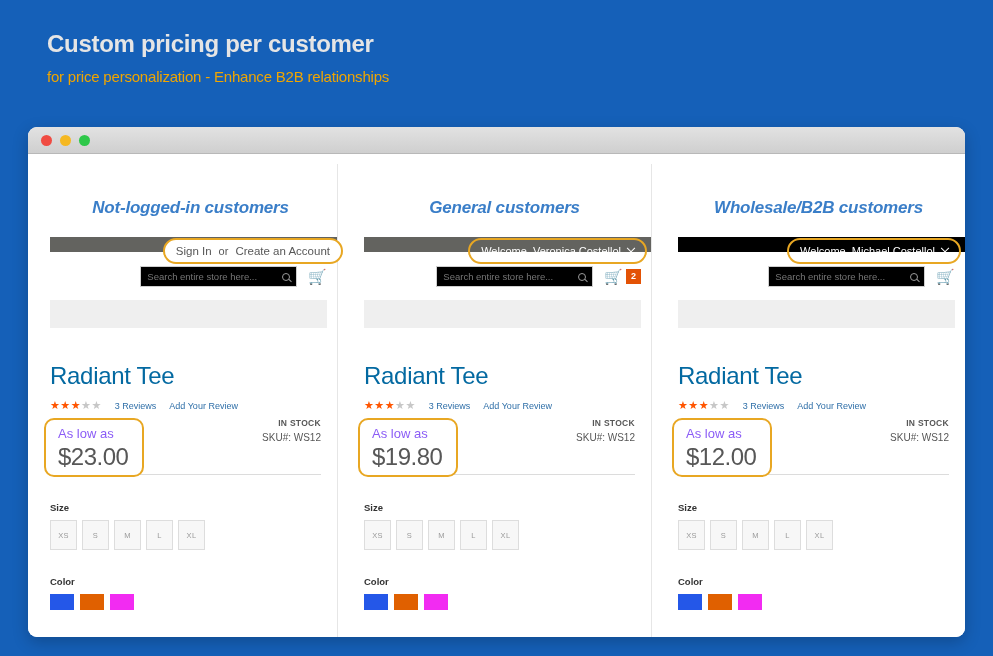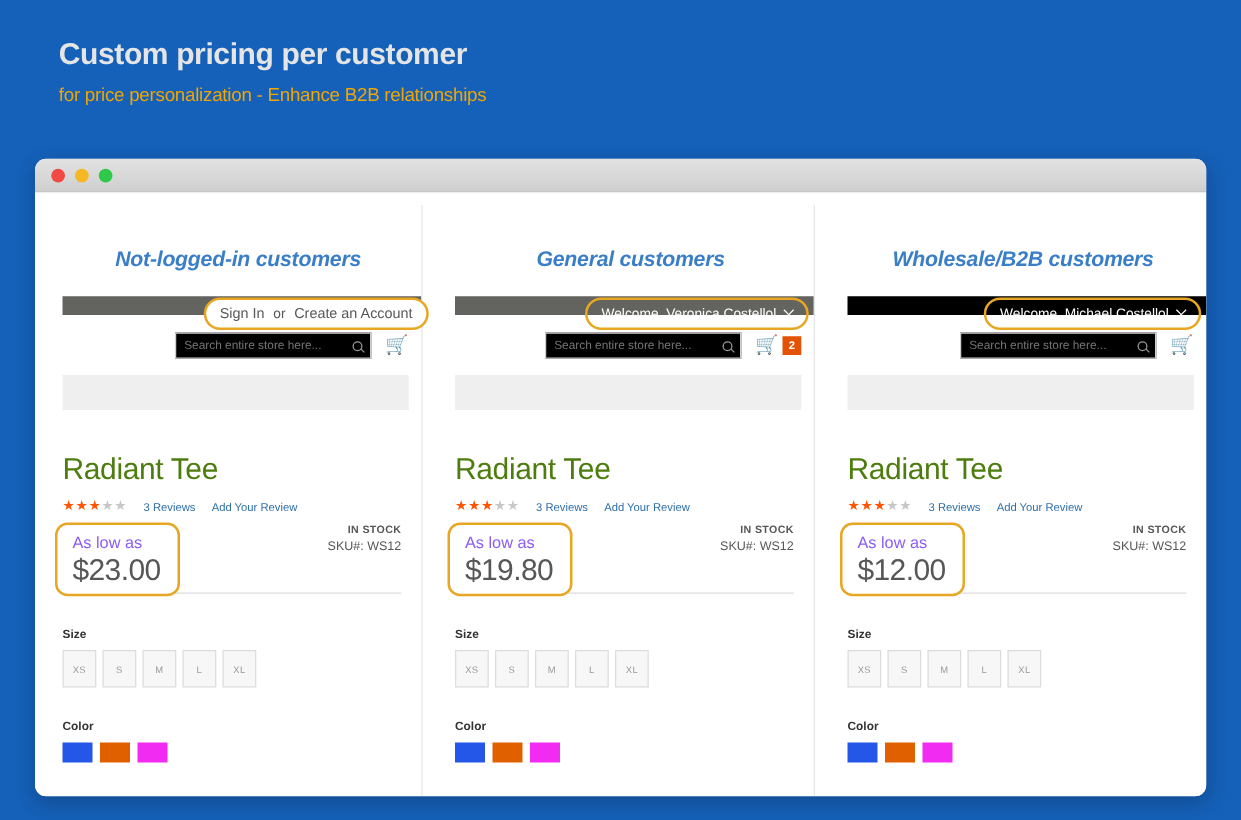--- a/index.html
+++ b/index.html
@@ -217,21 +217,21 @@
     height: 28px;
     background: #efefef;
   }
 
   
   .product { padding-right: 14px; }
   .product-title {
     margin-top: 34px;
     font-size: 24px;
     font-weight: normal;
-    color: #4d7c0f;
+    color: #0369a1;
     letter-spacing: -0.3px;
   }
   .rating-row {
     display: flex;
     align-items: center;
     gap: 13px;
     margin-top: 10px;
   }
   .stars { font-size: 11px; letter-spacing: 0.5px; line-height: 1; }
   .star-on  { color: #ff5501; }

